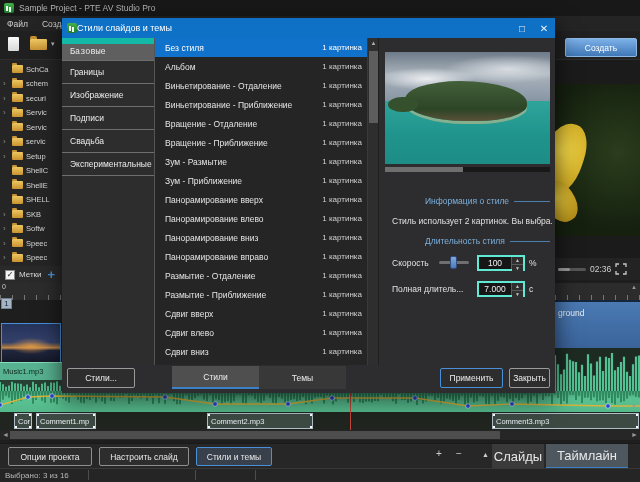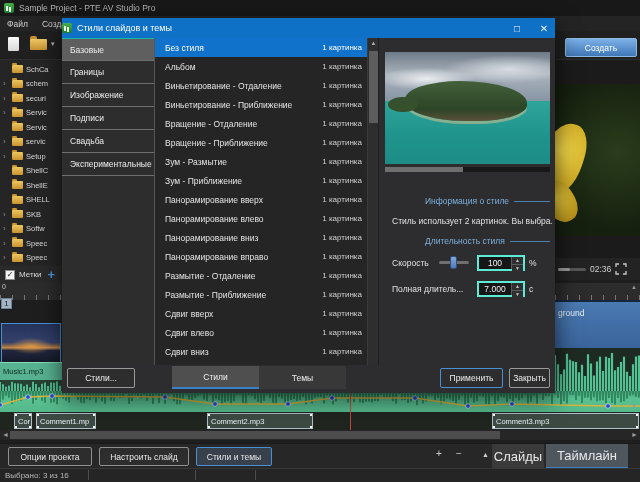--- a/index.html
+++ b/index.html
@@ -87,26 +87,26 @@
   .tlctrl{position:absolute;top:4px;font-size:10px;color:#cfcfcf;}
   .vtab{position:absolute;top:0;height:25px;display:flex;align-items:center;justify-content:center;font-size:13px;color:#e8e8e8;}
   .vtab.sel{background:#4e565e;border-bottom:2px solid #3a82c4;}
   .vtab.unsel{background:#3a3a3a;}
   .statusbar{left:0;top:468px;width:640px;height:14px;background:#252525;border-top:1px solid #383838;display:flex;align-items:center;padding-left:5px;}
   .status-text{font-size:8px;color:#b8b8b8;}
   .sep{position:absolute;top:470px;width:1px;height:10px;background:#4d4d4d;}
 
   
   .dialog{left:62px;top:18px;width:493px;height:375px;background:#2d2d30;box-shadow:0 6px 22px rgba(0,0,0,.65);z-index:10;}
-  .dtitle{position:absolute;left:0;top:0;width:100%;height:20px;background:#0e71c6;display:flex;align-items:center;gap:5px;}
+  .dtitle{position:absolute;left:0;top:0;width:100%;height:20px;background:#0e71c6;display:flex;align-items:center;padding-left:5px;}
   .dtitle-text{font-size:9px;color:#fff;flex:1;}
   .dwinbtn{width:22px;font-size:10px;color:#eaf2fa;text-align:center;}
   .dcats{position:absolute;left:0;top:20px;width:93px;height:341px;background:#2d2d2d;border-right:1px solid #555;}
   .cat{height:23px;display:flex;align-items:center;padding-left:8px;font-size:8.5px;color:#ececec;border-bottom:1px solid #6e6e6e;}
-  .cat:first-child{border-top:1px solid #14b8a6;}
+  .cat:first-child{border-top:6px solid #14b8a6;font-family:Liberation Mono, monospace;}
   .cat.sel{background:#5f5f5f;}
   .dlist{position:absolute;left:93px;top:20px;width:223px;height:341px;background:#252526;overflow:hidden;}
   .style-row{height:19px;display:flex;align-items:center;padding:0 16px 0 10px;}
   .style-row.sel{background:#1172cb;}
   .sname{flex:1;font-size:8.5px;color:#e4e4e4;white-space:nowrap;overflow:hidden;}
   .scount{font-size:8px;color:#cfcfcf;white-space:nowrap;}
   .style-row.sel .sname,.style-row.sel .scount{color:#fff;}
   .lscroll{position:absolute;right:0;top:0;width:11px;height:341px;background:#2e2e2e;border-left:1px solid #3a3a3a;}
   .lsarrow{position:absolute;left:0;width:11px;height:11px;font-size:6px;color:#b0b0b0;text-align:center;line-height:11px;}
   .lsthumb{position:absolute;left:1px;top:13px;width:9px;height:72px;background:#5d5d5d;}

